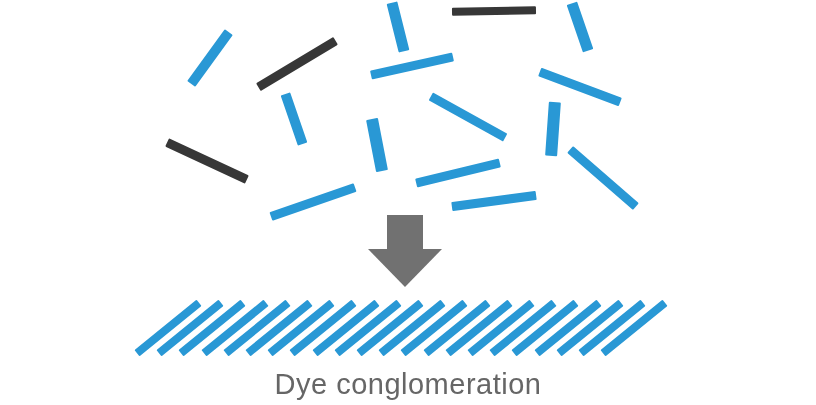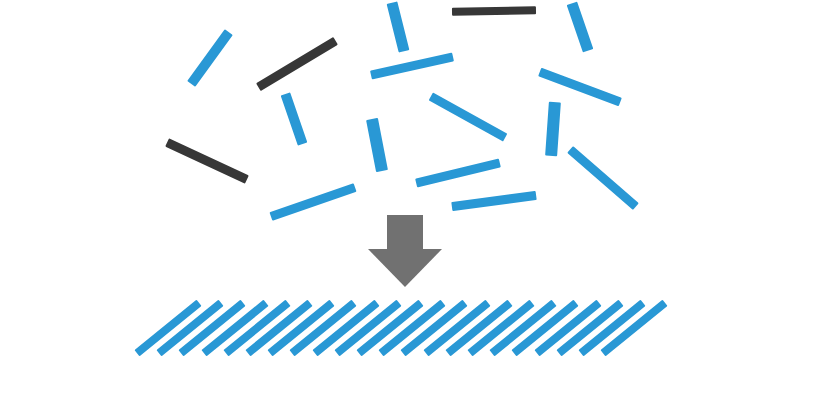--- a/index.html
+++ b/index.html
@@ -111,13 +111,14 @@
       <div class="hatch-stroke" style="width: 80px; height: 8px; left: 456.686px; top: 328px; transform: translate(-50%, -50%) rotate(-39deg);"></div>
       <div class="hatch-stroke" style="width: 80px; height: 8px; left: 478.886px; top: 328px; transform: translate(-50%, -50%) rotate(-39deg);"></div>
       <div class="hatch-stroke" style="width: 80px; height: 8px; left: 501.086px; top: 328px; transform: translate(-50%, -50%) rotate(-39deg);"></div>
       <div class="hatch-stroke" style="width: 80px; height: 8px; left: 523.286px; top: 328px; transform: translate(-50%, -50%) rotate(-39deg);"></div>
       <div class="hatch-stroke" style="width: 80px; height: 8px; left: 545.486px; top: 328px; transform: translate(-50%, -50%) rotate(-39deg);"></div>
       <div class="hatch-stroke" style="width: 80px; height: 8px; left: 567.686px; top: 328px; transform: translate(-50%, -50%) rotate(-39deg);"></div>
       <div class="hatch-stroke" style="width: 80px; height: 8px; left: 589.886px; top: 328px; transform: translate(-50%, -50%) rotate(-39deg);"></div>
       <div class="hatch-stroke" style="width: 80px; height: 8px; left: 612.086px; top: 328px; transform: translate(-50%, -50%) rotate(-39deg);"></div>
       <div class="hatch-stroke" style="width: 80px; height: 8px; left: 634.286px; top: 328px; transform: translate(-50%, -50%) rotate(-39deg);"></div>
     </div>
+  <div class="caption">Dye conglomeration</div>
 </div>
 
 </body></html>

